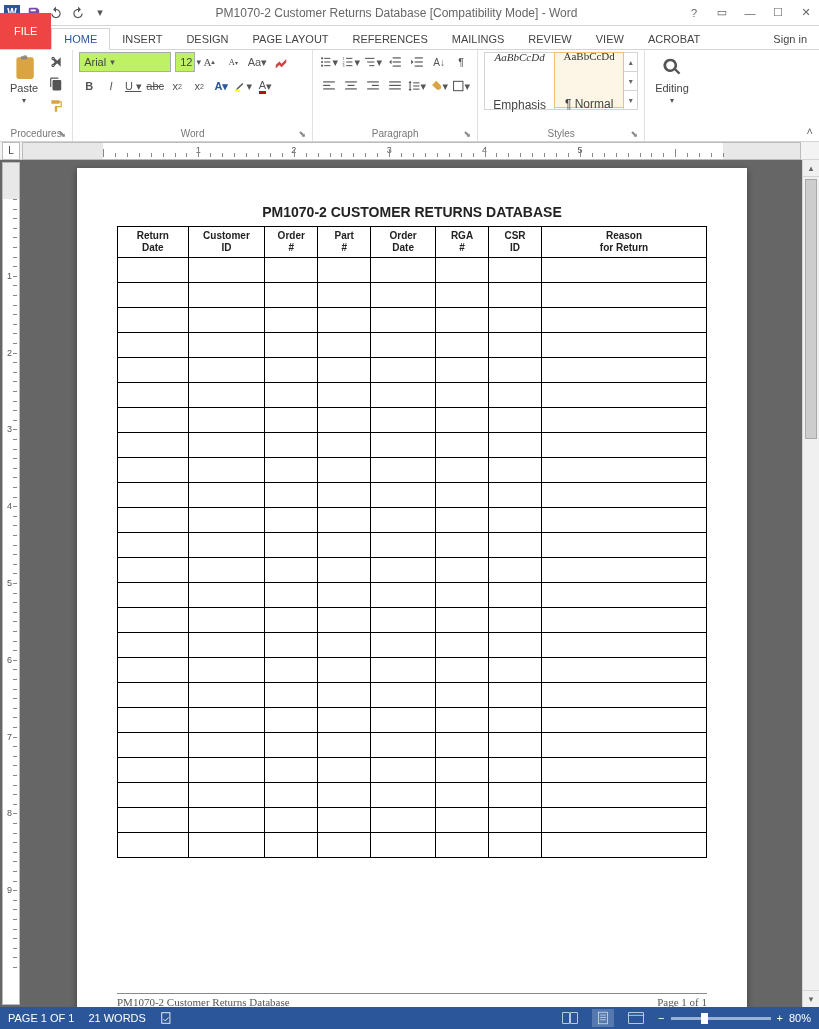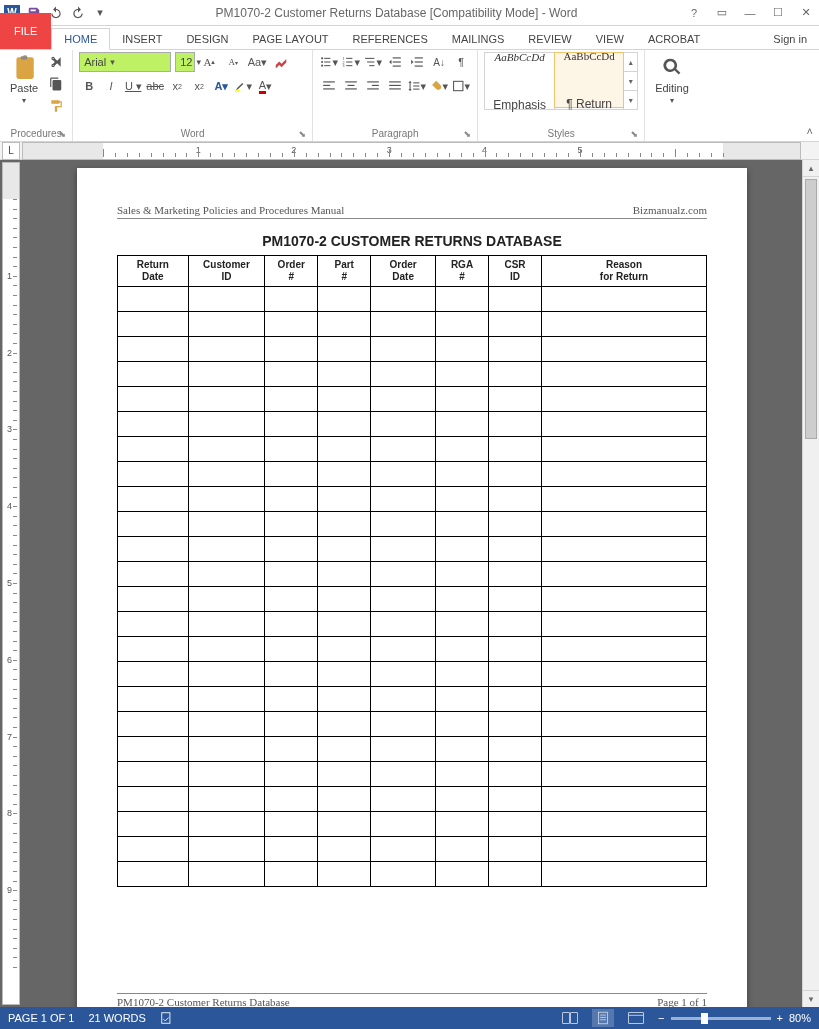--- a/index.html
+++ b/index.html
@@ -385,21 +385,21 @@
 
   <div class="group styles">
     <div style="display:flex;">
       <div class="gallery">
         <div class="style-item">
           <span class="sample" style="font-style:italic;font-size:11px;">AaBbCcDd</span>
           <span class="sname">Emphasis</span>
         </div>
         <div class="style-item sel">
           <span class="sample" style="font-size:11px;">AaBbCcDd</span>
-          <span class="sname">¶ Return</span>
+          <span class="sname">¶ Normal</span>
         </div>
       </div>
       <div class="spin">
         <div>▴</div>
         <div>▾</div>
         <div>▾</div>
       </div>
     </div>
     <div class="grouplabel"><span>Styles</span><span class="dlg">⬊</span></div>
   </div>
@@ -575,24 +575,20 @@
       <div class="tick" style="top: 746.4px;"></div>
       <div class="tick" style="top: 756px;"></div>
       <div class="tick" style="top: 765.6px;"></div>
       <div class="tick" style="top: 775.2px;"></div>
       <div class="tick" style="top: 784.8px;"></div>
       <div class="tick" style="top: 794.4px;"></div>
       <div class="tick" style="top: 804px;"></div>
     </div>
   <div class="docscroll">
     <div class="page">
-      <div class="pheader">
-        <span>Sales &amp; Marketing Policies and Procedures Manual</span>
-        <span>Bizmanualz.com</span>
-      </div>
       <div class="ptitle">PM1070-2 CUSTOMER RETURNS DATABASE</div>
       <table class="db" id="db-table">
         <thead>
             <tr id="db-head">
               <th style="width: 12%;">Return<br>Date</th>
               <th style="width: 13%;">Customer<br>ID</th>
               <th style="width: 9%;">Order<br>#</th>
               <th style="width: 9%;">Part<br>#</th>
               <th style="width: 11%;">Order<br>Date</th>
               <th style="width: 9%;">RGA<br>#</th>

